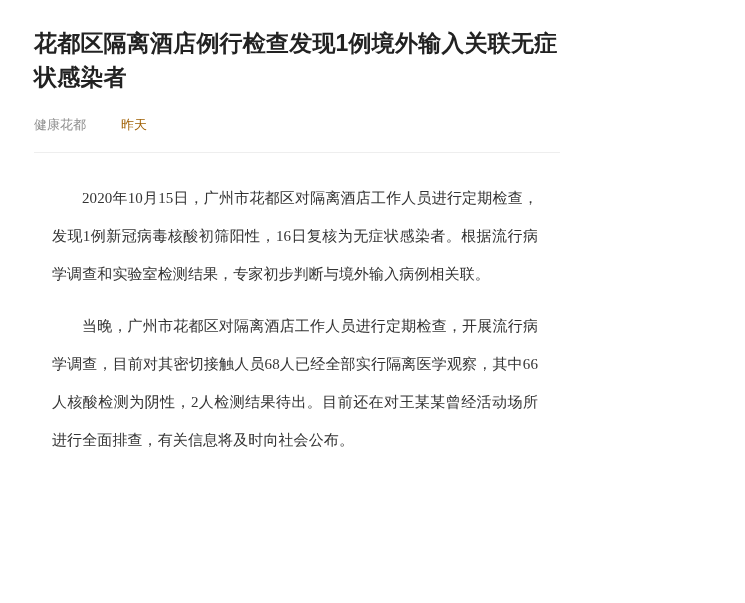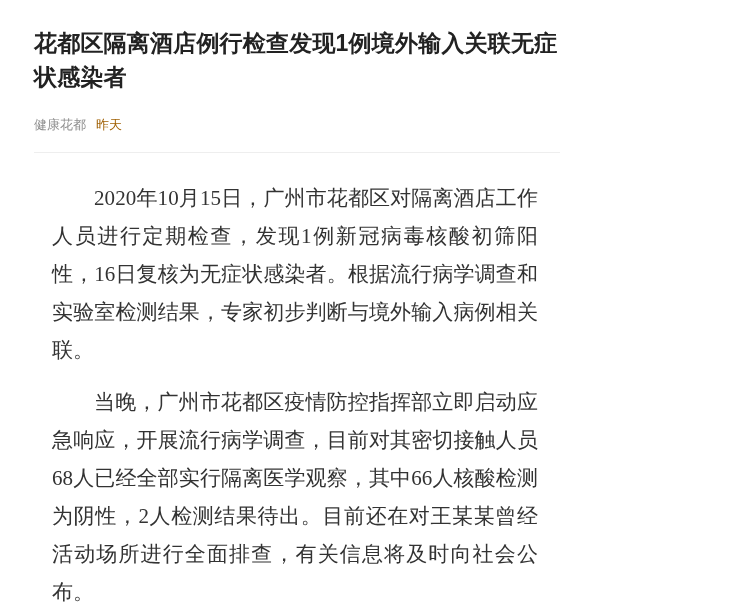--- a/index.html
+++ b/index.html
@@ -30,21 +30,21 @@
     font-size: 23px;
     font-weight: bold;
     color: #222222;
     line-height: 34px;
     letter-spacing: 0.2px;
     margin: 0 0 22px 0;
   }
   .meta-row {
     display: flex;
     align-items: center;
-    gap: 10px;
+    gap: 35px;
     margin: 0 0 18px 0;
     font-family: "Liberation Sans", "DejaVu Sans", sans-serif;
     font-size: 13px;
     color: #9a9a9a;
   }
   .meta-source {
     color: #8e8e8e;
   }
   .meta-time {
     color: #a16207;
@@ -52,21 +52,21 @@
   .divider {
     height: 1px;
     background: #eeeeee;
     margin: 0 0 26px 0;
   }
   .body-text {
     padding: 0 22px 0 18px;
   }
   .para {
     font-family: "Liberation Serif", "DejaVu Serif", serif;
-    font-size: 21px;
+    font-size: 15px;
     line-height: 38px;
     color: #333333;
     margin: 0 0 14px 0;
     text-indent: 2em;
     text-align: justify;
     letter-spacing: 0.1px;
   }
   .para:last-child {
     margin-bottom: 0;
   }
@@ -80,16 +80,16 @@
 
     <div class="meta-row">
       <span class="meta-source">健康花都</span>
       <span class="meta-time">昨天</span>
     </div>
 
     <div class="divider"></div>
 
     <div class="body-text">
       <p class="para">2020年10月15日，广州市花都区对隔离酒店工作人员进行定期检查，发现1例新冠病毒核酸初筛阳性，16日复核为无症状感染者。根据流行病学调查和实验室检测结果，专家初步判断与境外输入病例相关联。</p>
-      <p class="para">当晚，广州市花都区疫情防控指挥部立即启动应急响应，开展流行病学调查，目前对其密切接触人员68人已经全部实行隔离医学观察，其中66人核酸检测为阴性，2人检测结果待出。目前还在对王某某曾经活动场所进行全面排查，有关信息将及时向社会公布。</p>
+      <p class="para">当晚，广州市花都区对隔离酒店工作人员进行定期检查，开展流行病学调查，目前对其密切接触人员68人已经全部实行隔离医学观察，其中66人核酸检测为阴性，2人检测结果待出。目前还在对王某某曾经活动场所进行全面排查，有关信息将及时向社会公布。</p>
     </div>
   </div>
 </div>
 
 </body></html>

